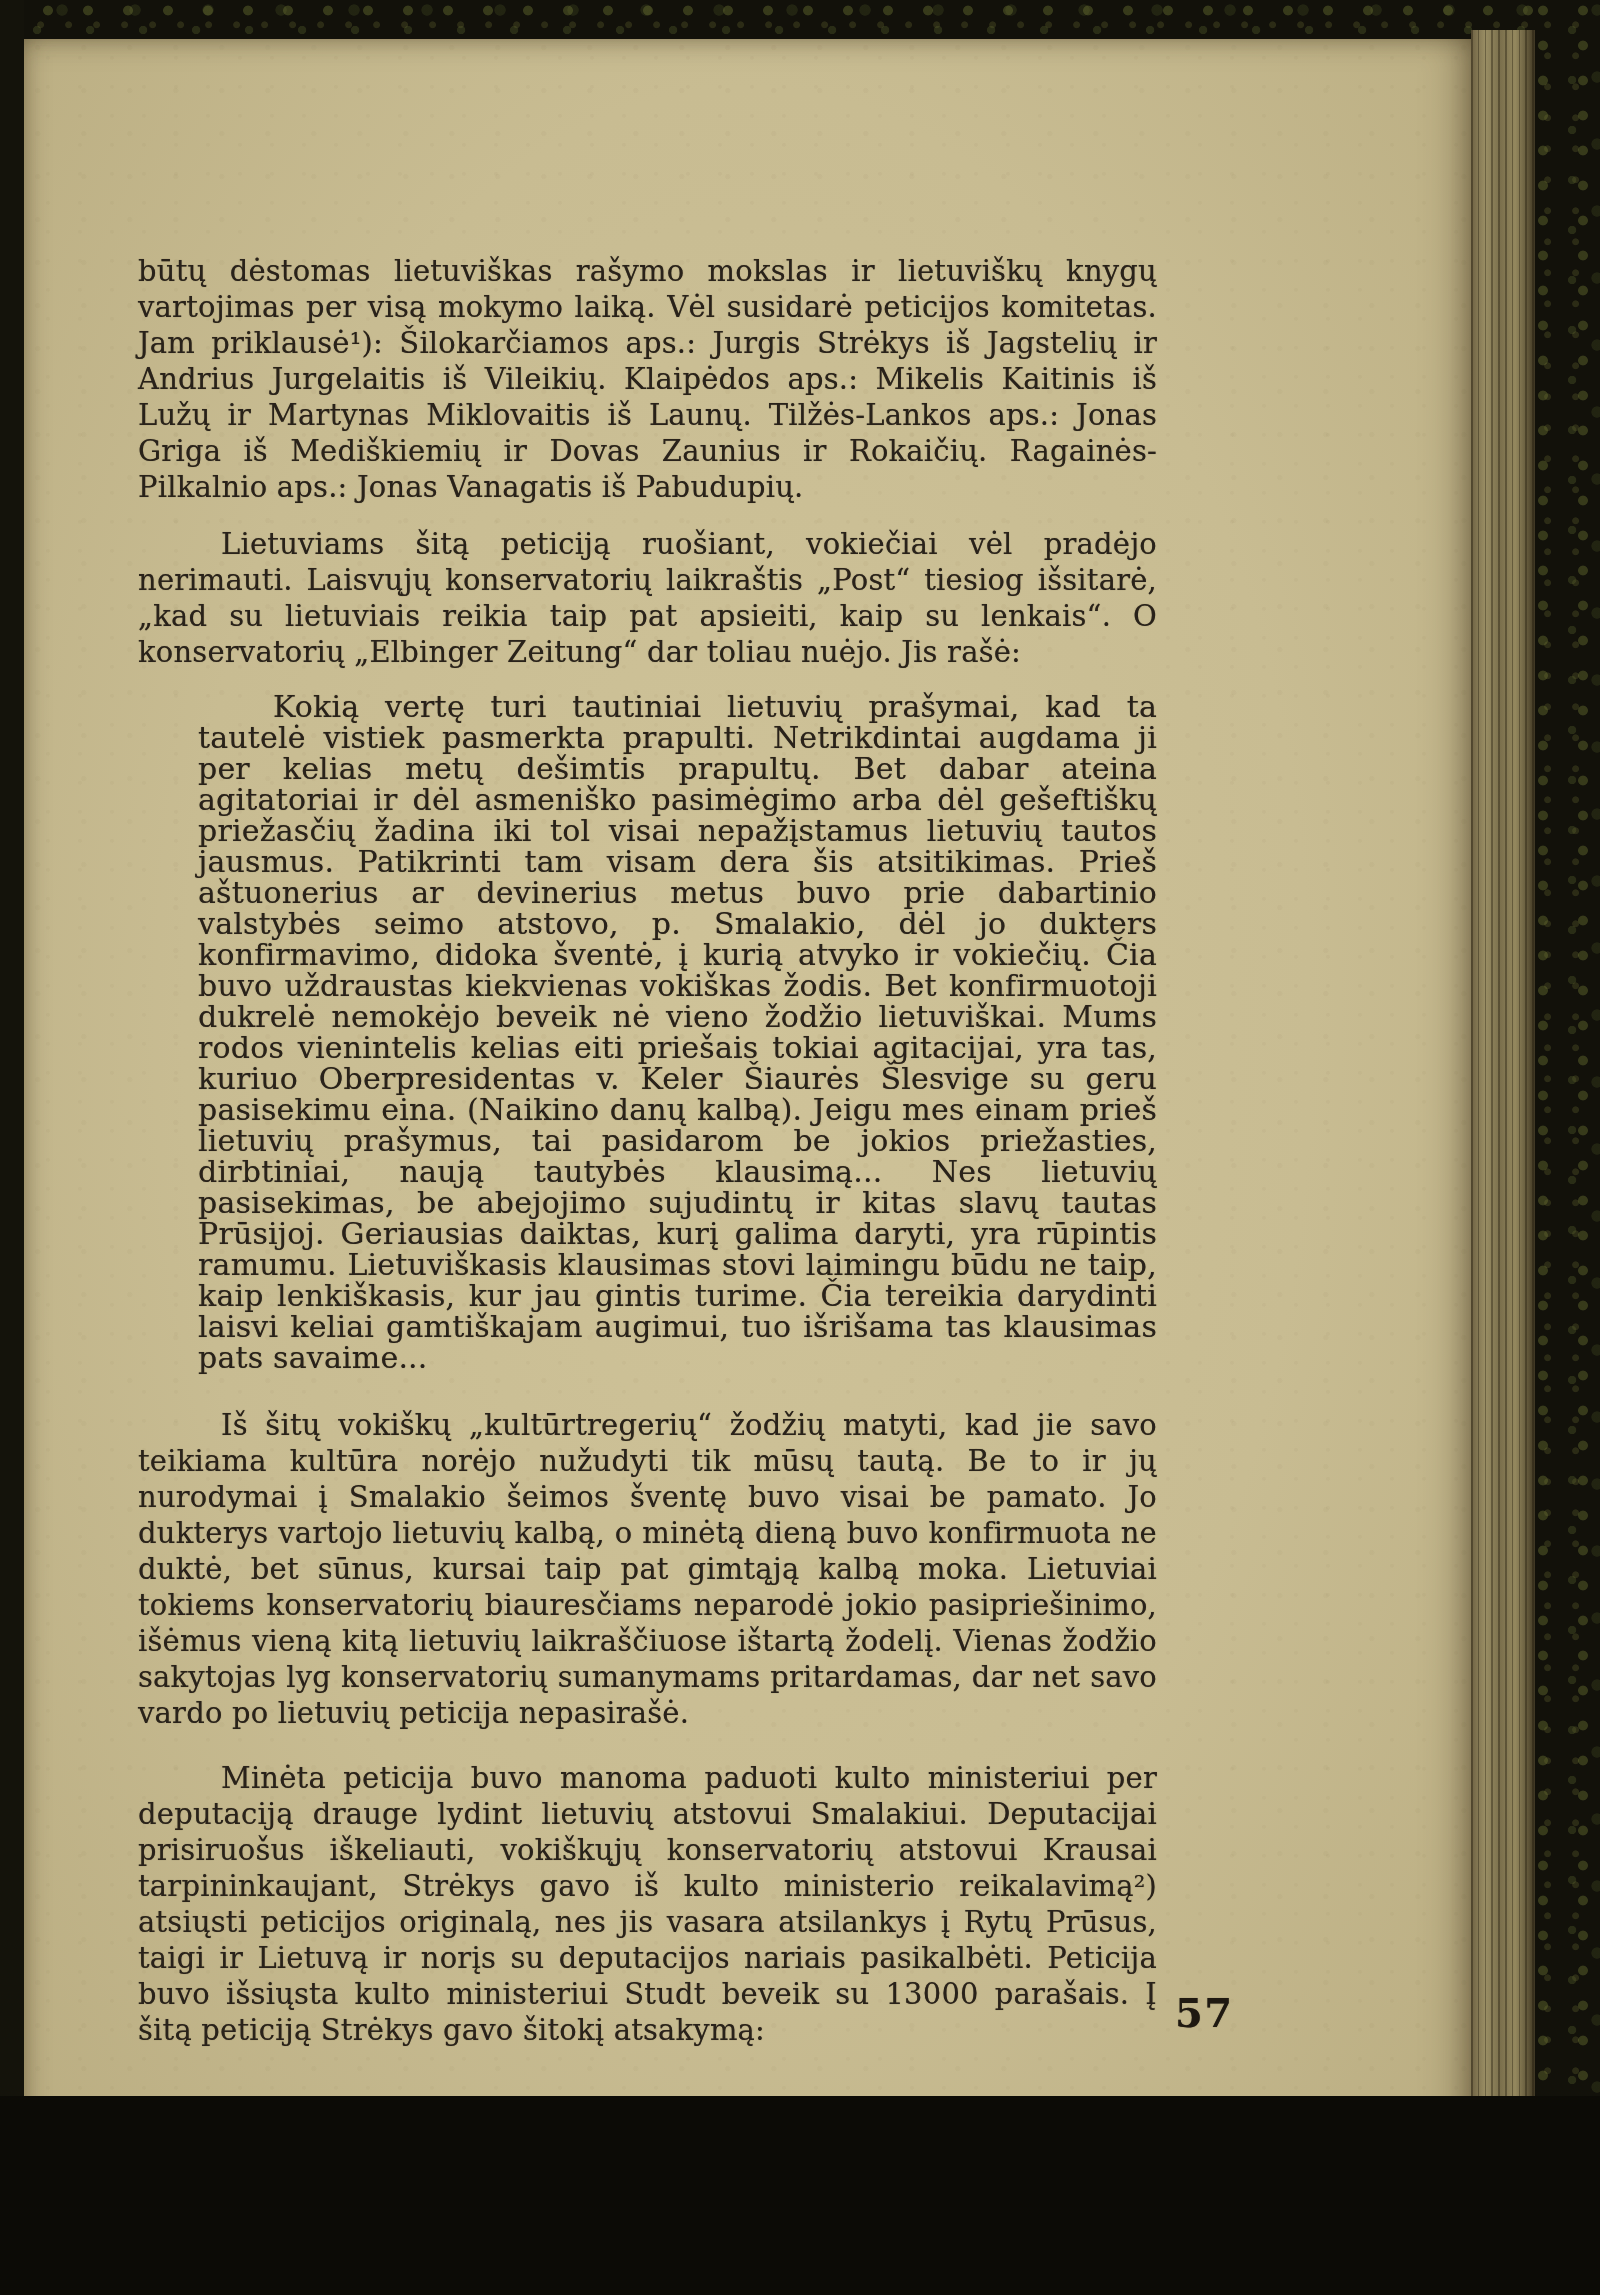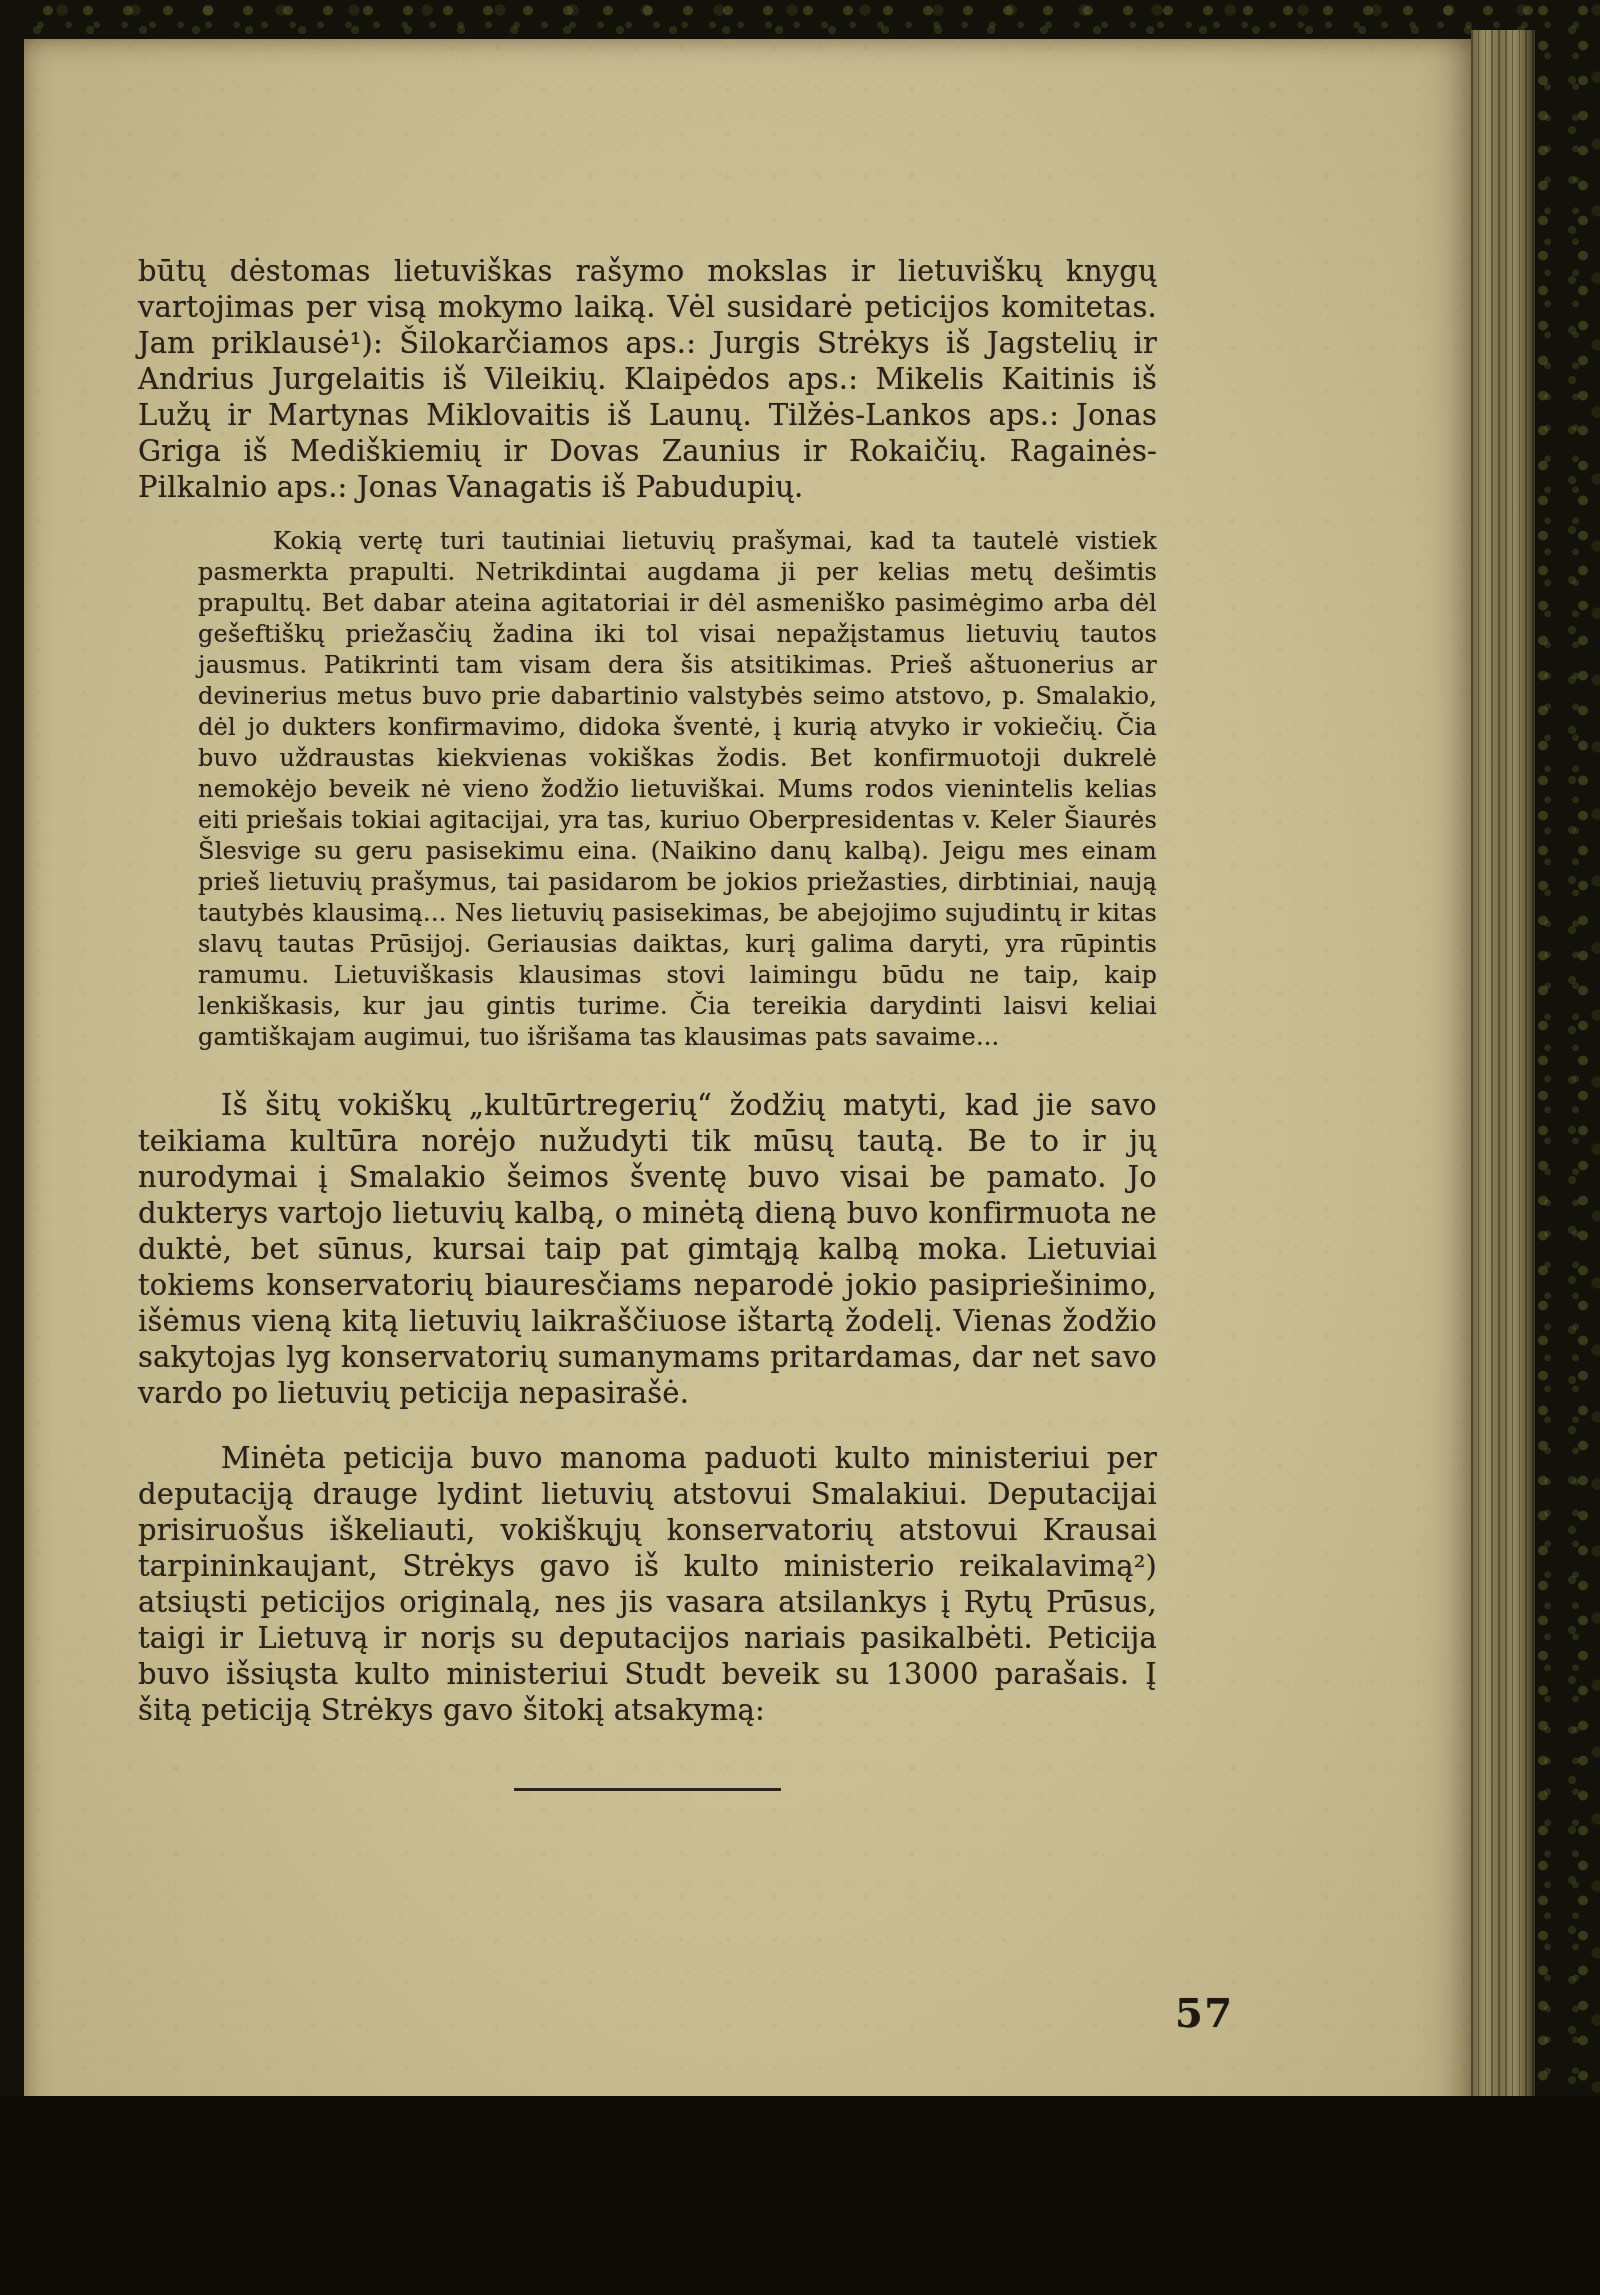--- a/index.html
+++ b/index.html
@@ -75,21 +75,21 @@
     line-height: 36px;
     text-align: justify;
     letter-spacing: 0.2px;
     text-shadow: 0 0 0.8px rgba(41,32,18,.55);
   }
   #text-block p { margin: 0; }
   .para { text-indent: 83px; }
   .para-2 { margin-top: 21px !important; }
   .quote-block {
     margin: 21px 0 0 60px !important;
-    font-size: 24px;
+    font-size: 30px;
     line-height: 31px;
     text-indent: 75px;
   }
   .para-3 { margin-top: 34px !important; }
   .para-4 { margin-top: 29px !important; }
   #footnote-sep {
     margin-top: 60px;
     width: 267px;
     border: 0;
     border-top: 3.8px solid #2a231a;
@@ -121,20 +121,21 @@
 
   <div id="page-paper"></div>
 
   <div id="page-edges-right"></div>
   <div id="cover-right" class="cover-texture"></div>
   <div id="cover-bottom" class="cover-texture"></div>
   <div id="page-edges-bottom"></div>
 
   <div id="text-block">
     <p>būtų dėstomas lietuviškas rašymo mokslas ir lietuviškų knygų vartojimas per visą mokymo laiką. Vėl susidarė peticijos komitetas. Jam priklausė¹): Šilokarčiamos aps.: Jurgis Strėkys iš Jagstelių ir Andrius Jurgelaitis iš Vileikių. Klaipėdos aps.: Mikelis Kaitinis iš Lužų ir Martynas Miklovaitis iš Launų. Tilžės-Lankos aps.: Jonas Griga iš Mediškiemių ir Dovas Zaunius ir Rokaičių. Ragainės-Pilkalnio aps.: Jonas Vanagatis iš Pabudupių.</p>
+    <p class="para para-2">Lietuviams šitą peticiją ruošiant, vokiečiai vėl pradėjo nerimauti. Laisvųjų konservatorių laikraštis „Post“ tiesiog išsitarė, „kad su lietuviais reikia taip pat apsieiti, kaip su lenkais“. O konservatorių „Elbinger Zeitung“ dar toliau nuėjo. Jis rašė:</p>
     <p class="quote-block">Kokią vertę turi tautiniai lietuvių prašymai, kad ta tautelė vistiek pasmerkta prapulti. Netrikdintai augdama ji per kelias metų dešimtis prapultų. Bet dabar ateina agitatoriai ir dėl asmeniško pasimėgimo arba dėl gešeftiškų priežasčių žadina iki tol visai nepažįstamus lietuvių tautos jausmus. Patikrinti tam visam dera šis atsitikimas. Prieš aštuonerius ar devinerius metus buvo prie dabartinio valstybės seimo atstovo, p. Smalakio, dėl jo dukters konfirmavimo, didoka šventė, į kurią atvyko ir vokiečių. Čia buvo uždraustas kiekvienas vokiškas žodis. Bet konfirmuotoji dukrelė nemokėjo beveik nė vieno žodžio lietuviškai. Mums rodos vienintelis kelias eiti priešais tokiai agitacijai, yra tas, kuriuo Oberpresidentas v. Keler Šiaurės Šlesvige su geru pasisekimu eina. (Naikino danų kalbą). Jeigu mes einam prieš lietuvių prašymus, tai pasidarom be jokios priežasties, dirbtiniai, naują tautybės klausimą... Nes lietuvių pasisekimas, be abejojimo sujudintų ir kitas slavų tautas Prūsijoj. Geriausias daiktas, kurį galima daryti, yra rūpintis ramumu. Lietuviškasis klausimas stovi laimingu būdu ne taip, kaip lenkiškasis, kur jau gintis turime. Čia tereikia darydinti laisvi keliai gamtiškajam augimui, tuo išrišama tas klausimas pats savaime...</p>
     <p class="para para-3">Iš šitų vokiškų „kultūrtregerių“ žodžių matyti, kad jie savo teikiama kultūra norėjo nužudyti tik mūsų tautą. Be to ir jų nurodymai į Smalakio šeimos šventę buvo visai be pamato. Jo dukterys vartojo lietuvių kalbą, o minėtą dieną buvo konfirmuota ne duktė, bet sūnus, kursai taip pat gimtąją kalbą moka. Lietuviai tokiems konservatorių biauresčiams neparodė jokio pasipriešinimo, išėmus vieną kitą lietuvių laikraščiuose ištartą žodelį. Vienas žodžio sakytojas lyg konservatorių sumanymams pritardamas, dar net savo vardo po lietuvių peticija nepasirašė.</p>
     <p class="para para-4">Minėta peticija buvo manoma paduoti kulto ministeriui per deputaciją drauge lydint lietuvių atstovui Smalakiui. Deputacijai prisiruošus iškeliauti, vokiškųjų konservatorių atstovui Krausai tarpininkaujant, Strėkys gavo iš kulto ministerio reikalavimą²) atsiųsti peticijos originalą, nes jis vasara atsilankys į Rytų Prūsus, taigi ir Lietuvą ir norįs su deputacijos nariais pasikalbėti. Peticija buvo išsiųsta kulto ministeriui Studt beveik su 13000 parašais. Į šitą peticiją Strėkys gavo šitokį atsakymą:</p>
 
     <hr id="footnote-sep">
 
   </div>
 
   <div id="page-number">57</div>
 

